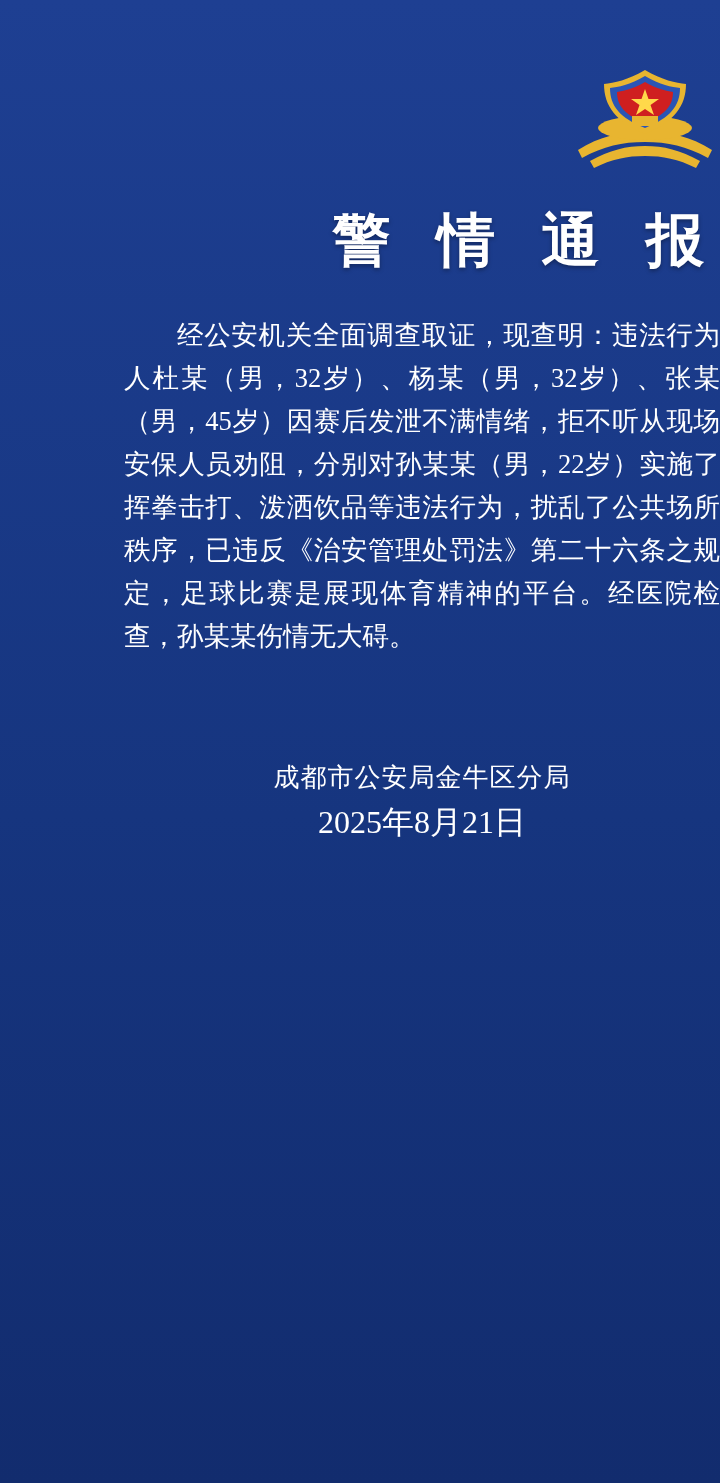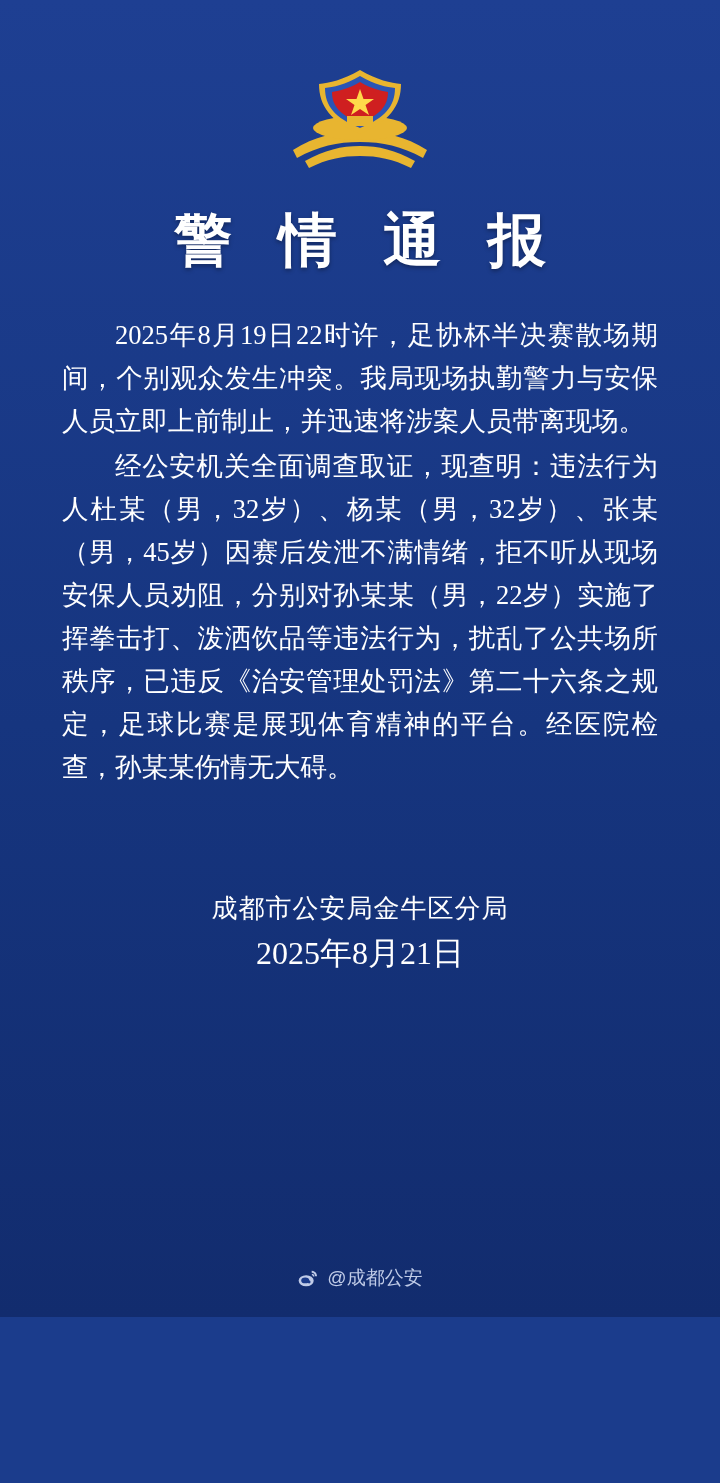--- a/index.html
+++ b/index.html
@@ -5,26 +5,26 @@
   * { box-sizing: border-box; margin: 0; padding: 0; }
   html, body {
     width: 720px;
     height: 1483px;
     background: #1b3c8c;
     font-family: "Liberation Serif", "DejaVu Serif", serif;
   }
   .poster {
     position: relative;
     width: 720px;
-    height: 1317px;
+    height: 1483px;
     background: linear-gradient(180deg, #1e3f92 0%, #16357f 55%, #122c6e 100%);
     overflow: hidden;
     display: flex;
     flex-direction: column;
-    align-items: center;
+    align-items: flex-end;
   }
   
   .emblem-wrap {
     margin-top: 58px;
     width: 150px;
     height: 120px;
     position: relative;
   }
   .emblem-wrap svg { display: block; width: 150px; height: 120px; }
 
@@ -111,35 +111,22 @@
       <polygon fill="#ffd94a" points="75,31 78.5,41 89,41 80.5,47 84,57 75,51 66,57 69.5,47 61,41 71.5,41"></polygon>
 
       <rect x="62" y="58" width="26" height="6" fill="#e8b530"></rect>
       <rect x="58" y="64" width="34" height="4" fill="#e8b530"></rect>
     </svg>
   </div>
 
   <div class="title">警 情 通 报</div>
 
   <div class="body">
-    <p>2025年8月19日22时许，足协杯半决赛散场期间，个别观众发生冲突。我局现场执勤警力与安保人员立即上前制止，并迅速将涉案人员带离现场。</p>
     <p>经公安机关全面调查取证，现查明：违法行为人杜某（男，32岁）、杨某（男，32岁）、张某（男，45岁）因赛后发泄不满情绪，拒不听从现场安保人员劝阻，分别对孙某某（男，22岁）实施了挥拳击打、泼洒饮品等违法行为，扰乱了公共场所秩序，已违反《治安管理处罚法》第二十六条之规定，足球比赛是展现体育精神的平台。经医院检查，孙某某伤情无大碍。</p>
   </div>
 
   <div class="sign">
     <div class="dept">成都市公安局金牛区分局</div>
     <div class="date">2025年8月21日</div>
   </div>
 
-  <div class="footer">
-    <span class="weibo-icon">
-      <svg viewBox="0 0 24 24" width="22" height="22" xmlns="http://www.w3.org/2000/svg" aria-hidden="true">
-        <ellipse cx="10" cy="15" rx="8.2" ry="6" fill="#cfd9f2"></ellipse>
-        <ellipse cx="9" cy="14.6" rx="4.4" ry="3.2" fill="#1b3c8c"></ellipse>
-        <circle cx="13.2" cy="16.4" r="1.6" fill="#1b3c8c"></circle>
-        <path d="M16 4.2c3.2 0 5.8 2.6 5.8 5.8h-2c0-2.1-1.7-3.8-3.8-3.8z" fill="#cfd9f2"></path>
-        <path d="M16.2 7.4c1.6 0 2.9 1.3 2.9 2.9h-1.7c0-.7-.5-1.2-1.2-1.2z" fill="#cfd9f2"></path>
-      </svg>
-    </span>
-    <span>@成都公安</span>
-  </div>
 
 </div>
 
 </body></html>

